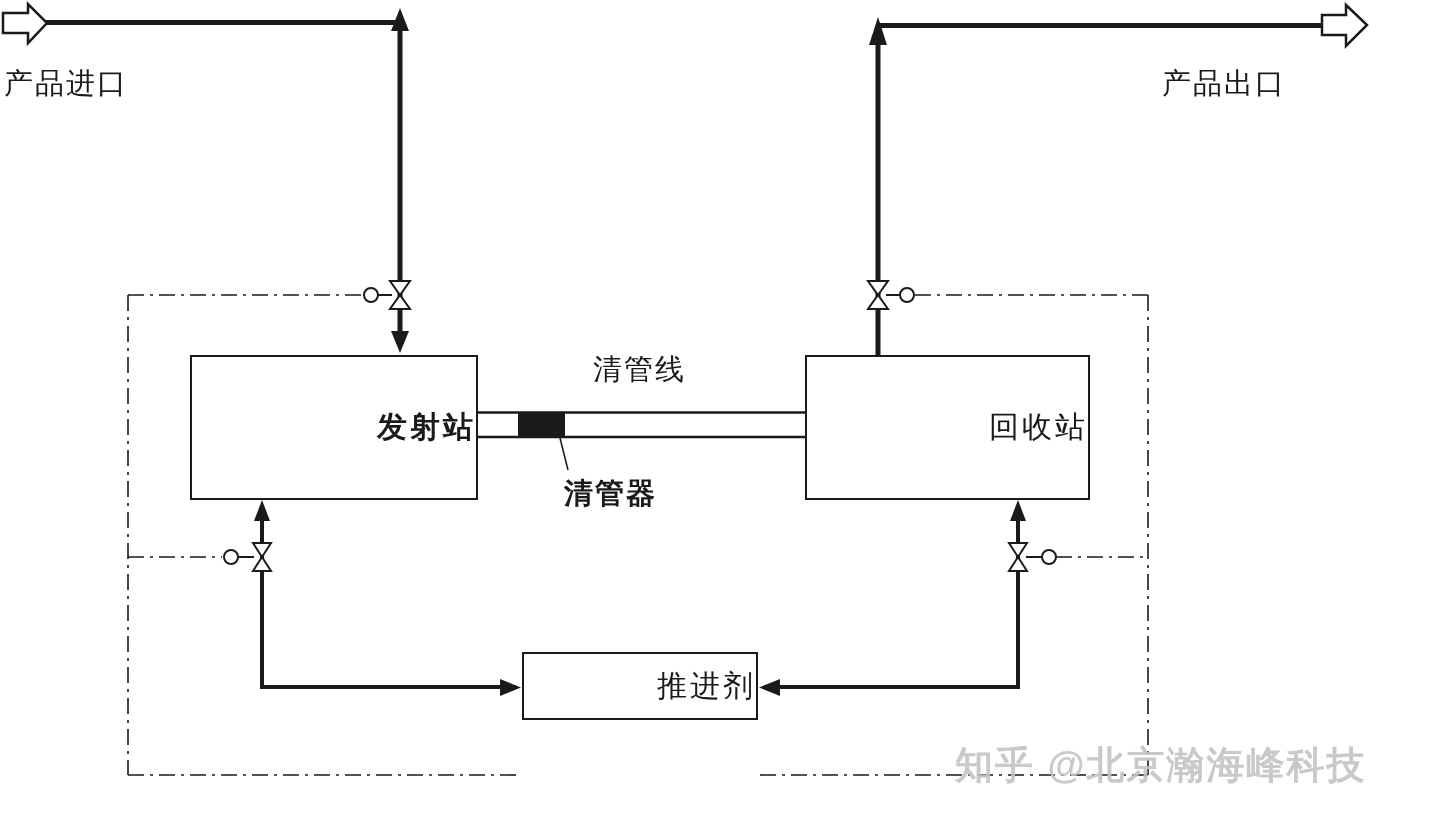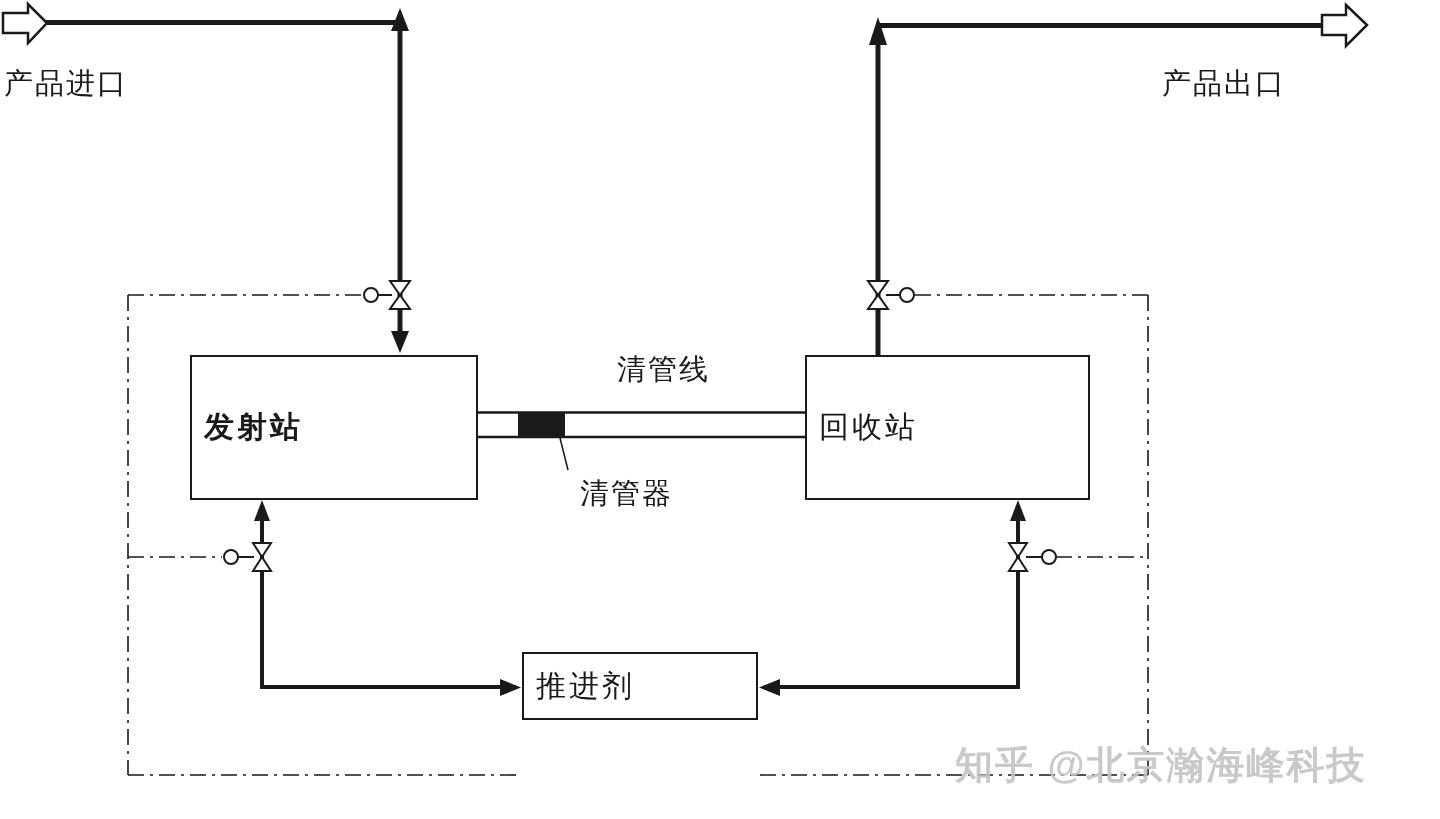--- a/index.html
+++ b/index.html
@@ -5,21 +5,21 @@
   * { margin:0; padding:0; box-sizing:border-box; }
   html,body { background:#ffffff; }
   .canvas {
     position:relative; width:1440px; height:819px; background:#ffffff;
     overflow:hidden; color:#1a1a1a;
     font-family:"Liberation Serif", serif;
   }
   .lines { position:absolute; left:0; top:0; }
   .box {
     position:absolute; border:2px solid #1a1a1a; background:#ffffff;
-    display:flex; align-items:center; justify-content:flex-start;
+    display:flex; align-items:center; justify-content:flex-end;
     font-size:30px; letter-spacing:3px; z-index:2;padding-left:12px;
   }
   .label {
     position:absolute; font-size:29px; letter-spacing:2px;
     white-space:nowrap; z-index:3;
   }
   .sans-bold { font-family:"Liberation Sans", sans-serif; font-weight:bold; }
   .watermark {
     position:absolute; left:955px; top:740px; z-index:4;
     font-family:"Liberation Sans", sans-serif; font-weight:700;
@@ -121,19 +121,19 @@
 
   <div class="box" style="left:522px; top:652px; width:236px; height:68px;">
     <span>推进剂</span>
   </div>
 
 
   <div class="label" style="left:1162px; top:64px;">产品出口</div>
 
   <div class="label" style="left:4px; top:64px;">产品进口</div>
 
-  <div class="label" style="left:593px; top:350px;margin-left:24px;">清管线</div>
+  <div class="label" style="left:593px; top:350px;">清管线</div>
 
-  <div class="label" style="left:580px; top:474px;">清管器</div>
+  <div class="label" style="left:564px; top:474px;font-weight:bold;">清管器</div>
 
   <div class="watermark">知乎 @北京瀚海峰科技</div>
 
 </div>
 
 </body></html>

